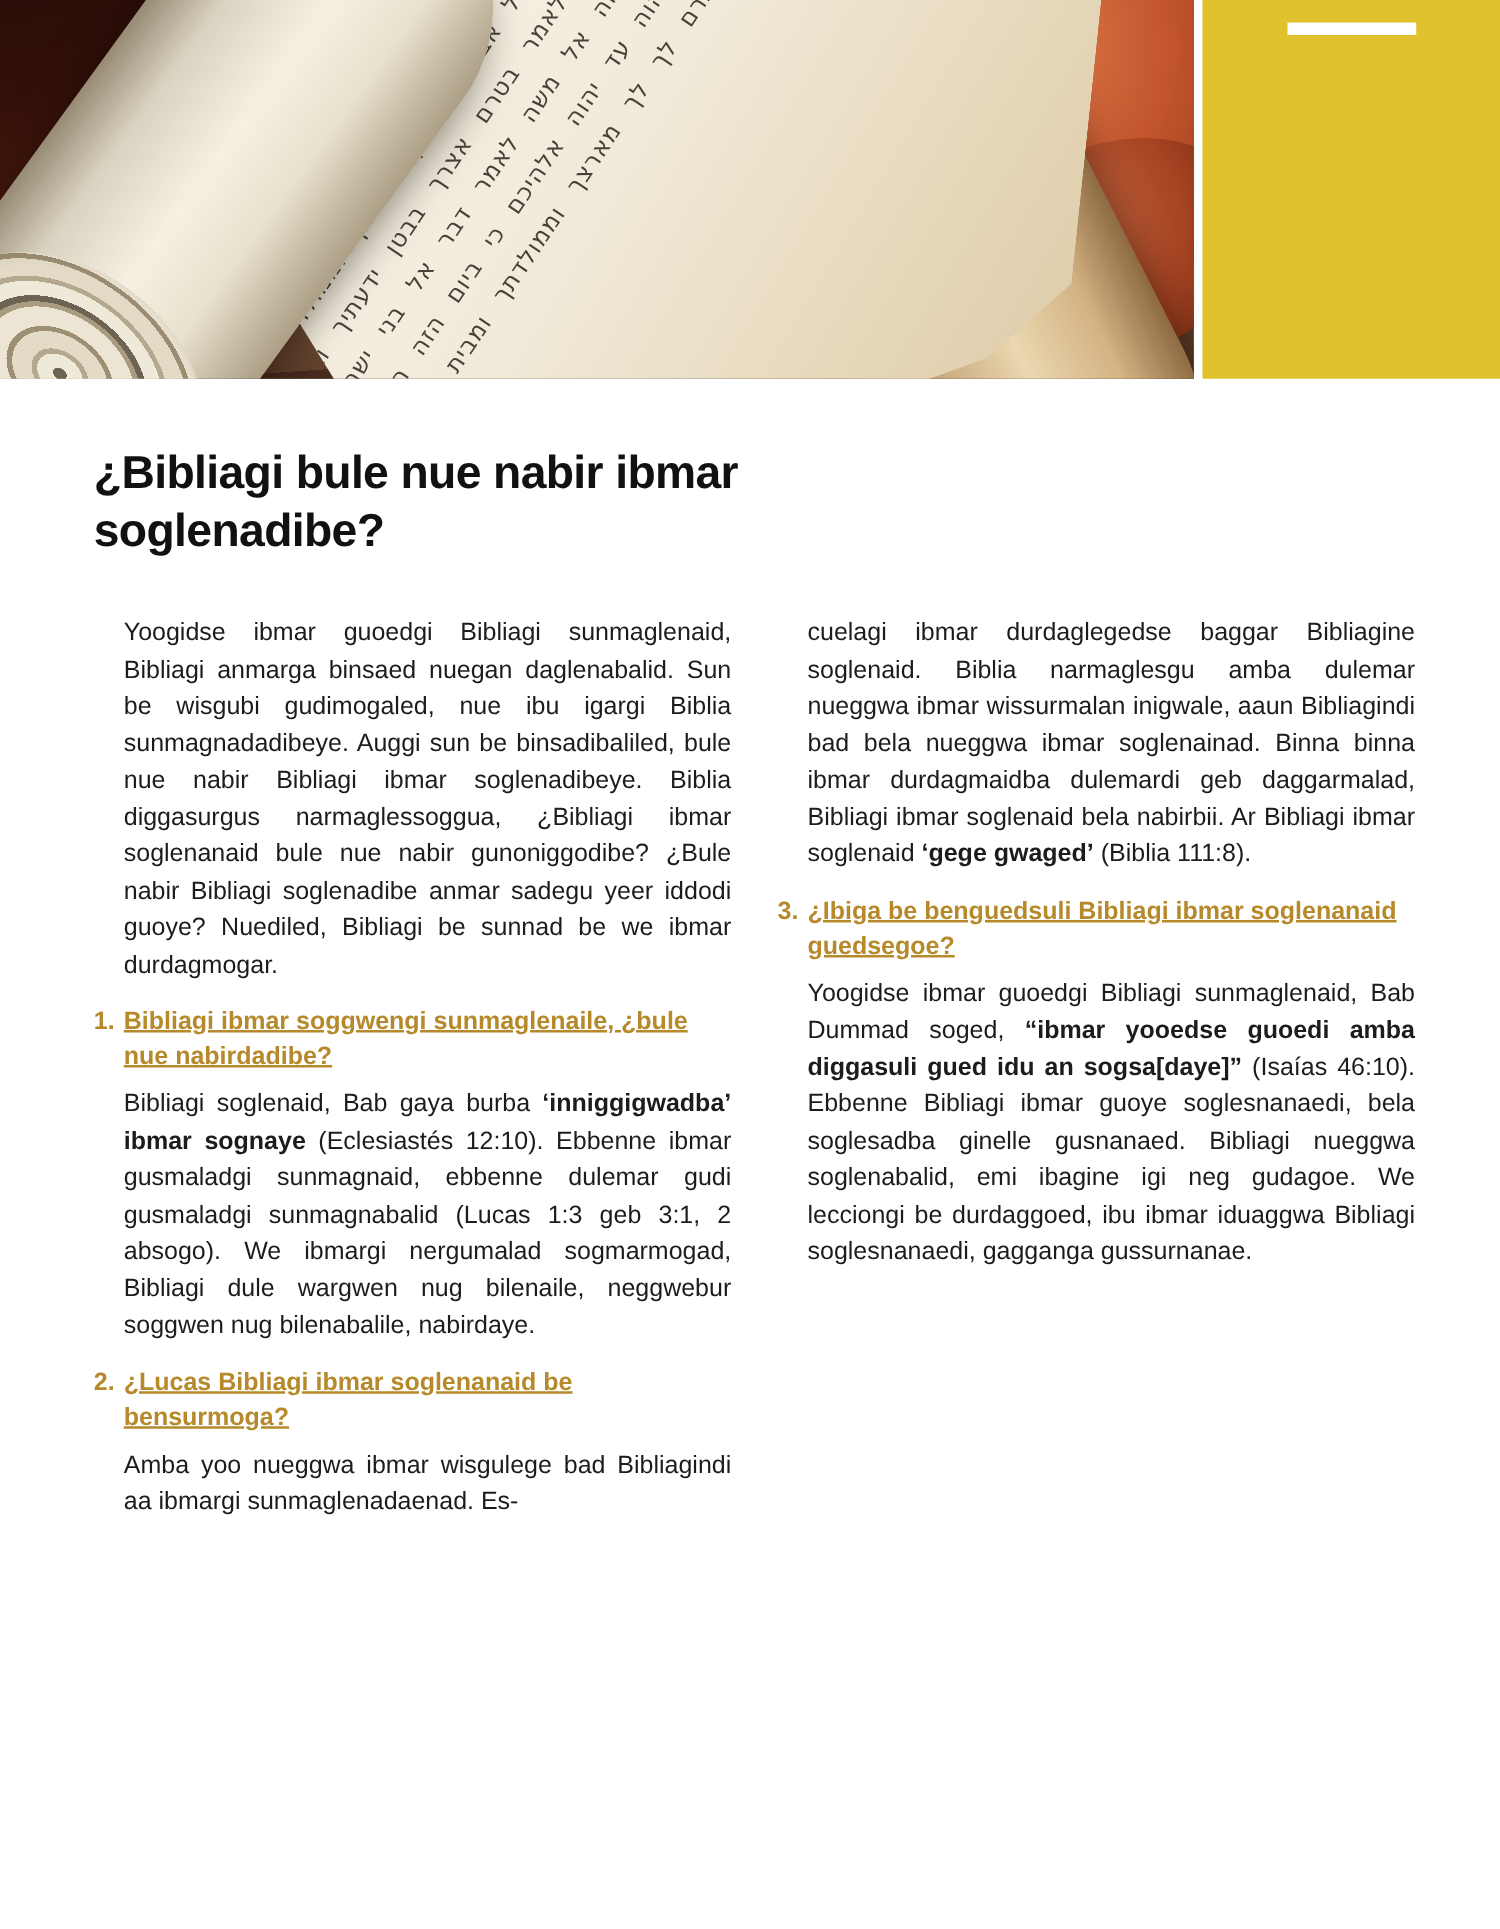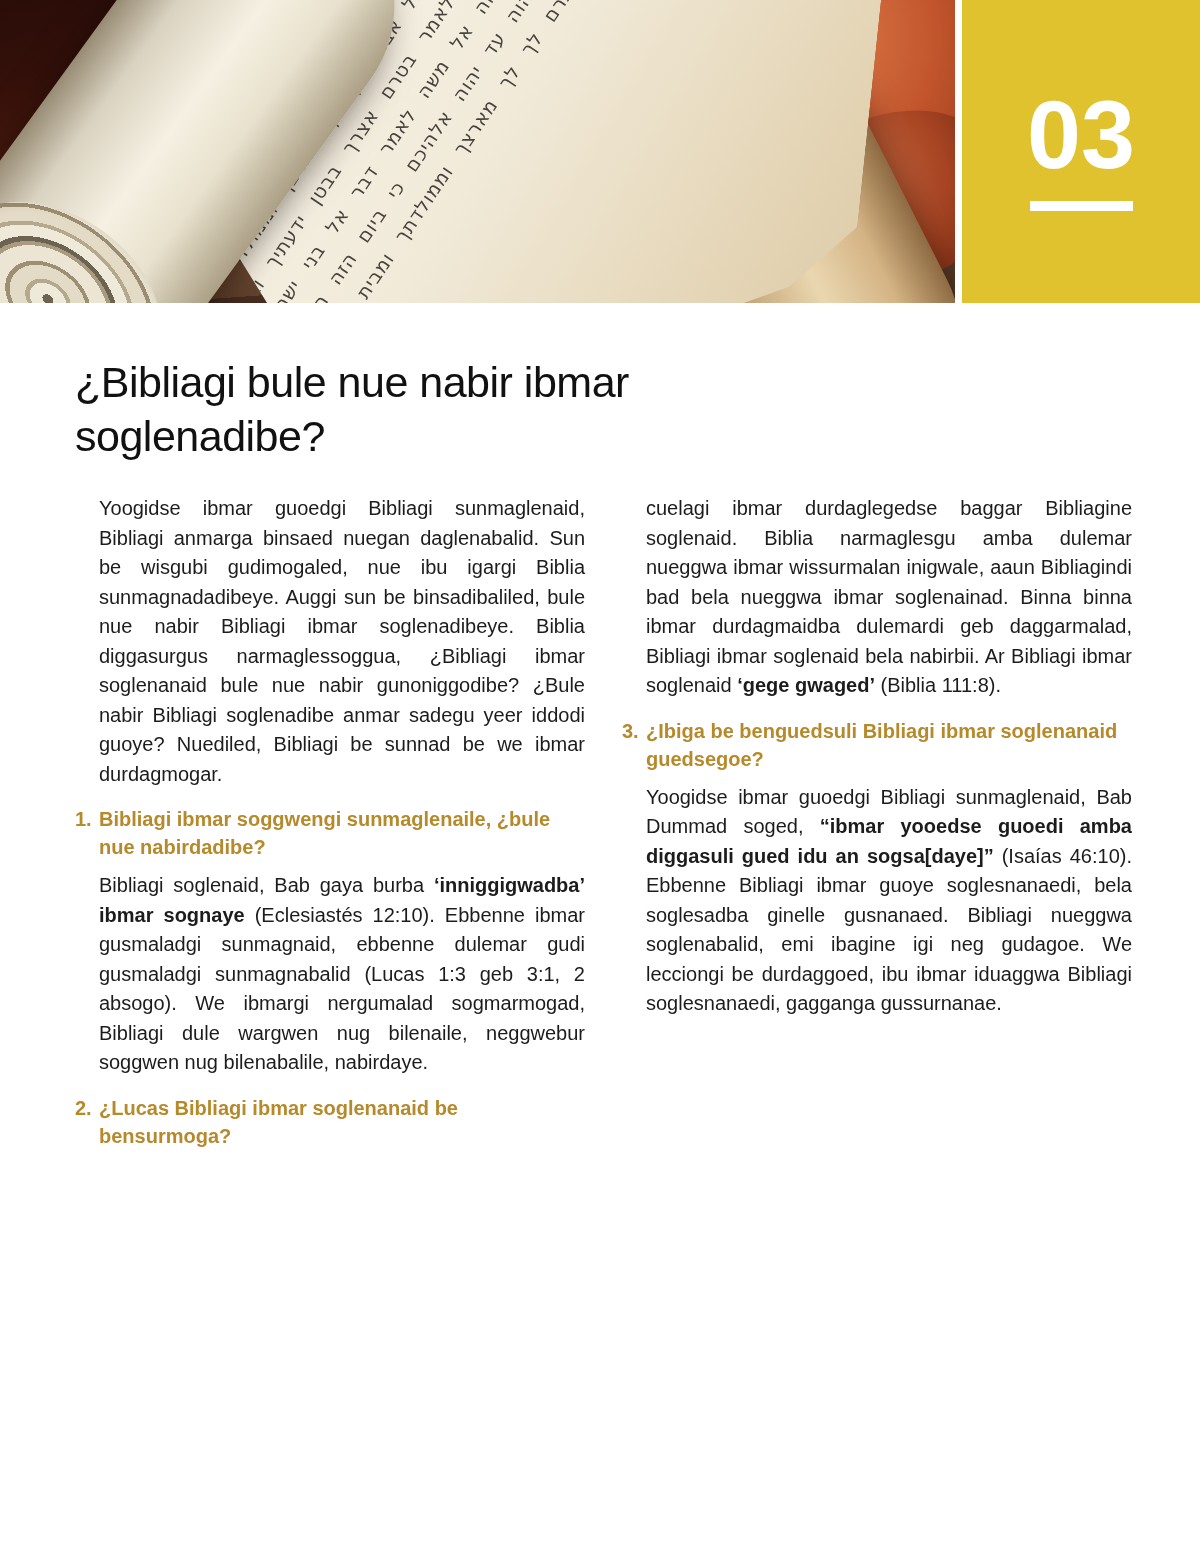--- a/index.html
+++ b/index.html
@@ -75,32 +75,32 @@
 
   .hero-gap { width:7px; height:303px; background:#fff; }
   .hero-badge { position:relative; width:238px; height:303px;
     background:var(--badge_yellow, #e0c22f); }
   .badge-number { margin-top:86px; text-align:center;
     font-size:97px; line-height:1; font-weight:700; color:#ffffff; letter-spacing:0; }
   .badge-underline { width:103px; height:10px; background:#ffffff; margin:18px auto 0; }
 
   
   .content { position:absolute; top:303px; left:0; width:1200px; padding:52px 67px 0 75px; }
-  h1.title { font-weight:400; font-size:43px; line-height:1.26; letter-spacing:-0.5px;
-    color:#111; max-width:640px; margin-bottom:31px; }
+  h1.title { font-weight:700; font-size:37px; line-height:1.26; letter-spacing:-0.5px;
+    color:#111; max-width:640px; margin-bottom:44px; }
   .columns { display:flex; gap:37px; }
   .col { width:510px; }
   p.body { font-size:20px; line-height:29.5px; text-align:justify; color:#1c1c1c;
     margin-left:24px; margin-bottom:16px; }
   p.body b { font-weight:700;margin-top:13px; }
   .question { display:flex; margin:14px 0 10px 0; }
   .qnum { flex:0 0 24px; font-size:20px; line-height:28px; font-weight:700;
     color:var(--accent_gold, #b6892a); }
   h2.qtext { font-size:20px; line-height:28px; font-weight:700;
-    color:var(--accent_gold, #b6892a); }
+    color:var(--accent_gold, #b6892a);text-decoration:underline; }
 </style>
 </head>
 <body>
 
 <div class="page">
 
   <header class="hero">
     <div class="hero-photo">
       <div class="wood"></div>
       <div class="plank-gap"></div>
@@ -115,21 +115,20 @@
       </div>
       <div class="parchment">
         <div class="hebrew">וידבר יהוה אל משה לאמר דבר אל בני ישראל ואמרת אלהם איש כי יפלא נדר בערכך נפשת ליהוה עד יהוה אלהיכם כי ביום הזה ראשית דבר יהוה אל כל העיר אשר דבר יהוה אל אברם לך לך מארצך וממולדתך ומבית אביך אל הארץ אשר אראך ויהי דבר יהוה אלי לאמר בטרם אצרך בבטן ידעתיך ובטרם תצא מרחם הקדשתיך נביא לגוים נתתיך עד יהוה אלהיכם כי ביום הזה ראשית דבר יהוה אל כל העיר וידבר יהוה אל משה לאמר דבר אל בני ישראל ואמרת אלהם איש כי יפלא נדר בערכך נפשת ליהוה עד יהוה אלהיכם כי ביום הזה ראשית דבר יהוה אל כל העיר אשר דבר יהוה אל אברם לך לך מארצך וממולדתך ומבית אביך אל הארץ אשר אראך ויהי דבר יהוה אלי לאמר בטרם אצרך בבטן ידעתיך ובטרם תצא מרחם הקדשתיך נביא לגוים נתתיך וידבר יהוה אל משה לאמר דבר אל בני ישראל ואמרת אלהם איש כי יפלא נדר בערכך נפשת ליהוה עד יהוה אלהיכם כי ביום הזה ראשית דבר יהוה אל כל העיר אשר דבר יהוה אל אברם לך לך מארצך וממולדתך ומבית אביך אל הארץ אשר אראך</div>
       </div>
       <div class="left-roll">
         <div class="roll-rings"></div>
       </div>
     </div>
     <div class="hero-gap"></div>
     <div class="hero-badge">
-      <div class="badge-number">03</div>
       <div class="badge-underline"></div>
     </div>
   </header>
 
   <main class="content">
     <h1 class="title">¿Bibliagi bule nue nabir ibmar soglenadibe?</h1>
 
     <div class="columns">
 
       <section class="col">
@@ -138,20 +137,21 @@
         <div class="question">
           <span class="qnum">1.</span>
           <h2 class="qtext">Bibliagi ibmar soggwengi sunmaglenaile, ¿bule nue nabirdadibe?</h2>
         </div>
         <p class="body"><span>Bibliagi soglenaid, Bab gaya burba </span><b>‘inniggigwadba’ ibmar sognaye</b><span> (Eclesiastés 12:10). Ebbenne ibmar gusmaladgi sunmagnaid, ebbenne dulemar gudi gusmaladgi sunmagnabalid (Lucas 1:3 geb 3:1, 2 absogo). We ibmargi nergumalad sogmarmogad, Bibliagi dule wargwen nug bilenaile, neggwebur soggwen nug bilenabalile, nabirdaye.</span></p>
 
         <div class="question">
           <span class="qnum">2.</span>
           <h2 class="qtext">¿Lucas Bibliagi ibmar soglenanaid be bensurmoga?</h2>
         </div>
+        <p class="body">Amba yoo nueggwa ibmar wisgulege bad Bibliagindi aa ibmargi sunmaglenadaenad. Es-</p>
       </section>
 
       <section class="col">
         <p class="body"><span>cuelagi ibmar durdaglegedse baggar Bibliagine soglenaid. Biblia narmaglesgu amba dulemar nueggwa ibmar wissurmalan inigwale, aaun Bibliagindi bad bela nueggwa ibmar soglenainad. Binna binna ibmar durdagmaidba dulemardi geb daggarmalad, Bibliagi ibmar soglenaid bela nabirbii. Ar Bibliagi ibmar soglenaid </span><b>‘gege gwaged’</b><span> (Biblia 111:8).</span></p>
 
         <div class="question">
           <span class="qnum">3.</span>
           <h2 class="qtext">¿Ibiga be benguedsuli Bibliagi ibmar soglenanaid guedsegoe?</h2>
         </div>
         <p class="body"><span>Yoogidse ibmar guoedgi Bibliagi sunmaglenaid, Bab Dummad soged, </span><b>“ibmar yooedse guoedi amba diggasuli gued idu an sogsa[daye]”</b><span> (Isaías 46:10). Ebbenne Bibliagi ibmar guoye soglesnanaedi, bela soglesadba ginelle gusnanaed. Bibliagi nueggwa soglenabalid, emi ibagine igi neg gudagoe. We lecciongi be durdaggoed, ibu ibmar iduaggwa Bibliagi soglesnanaedi, gagganga gussurnanae.</span></p>

